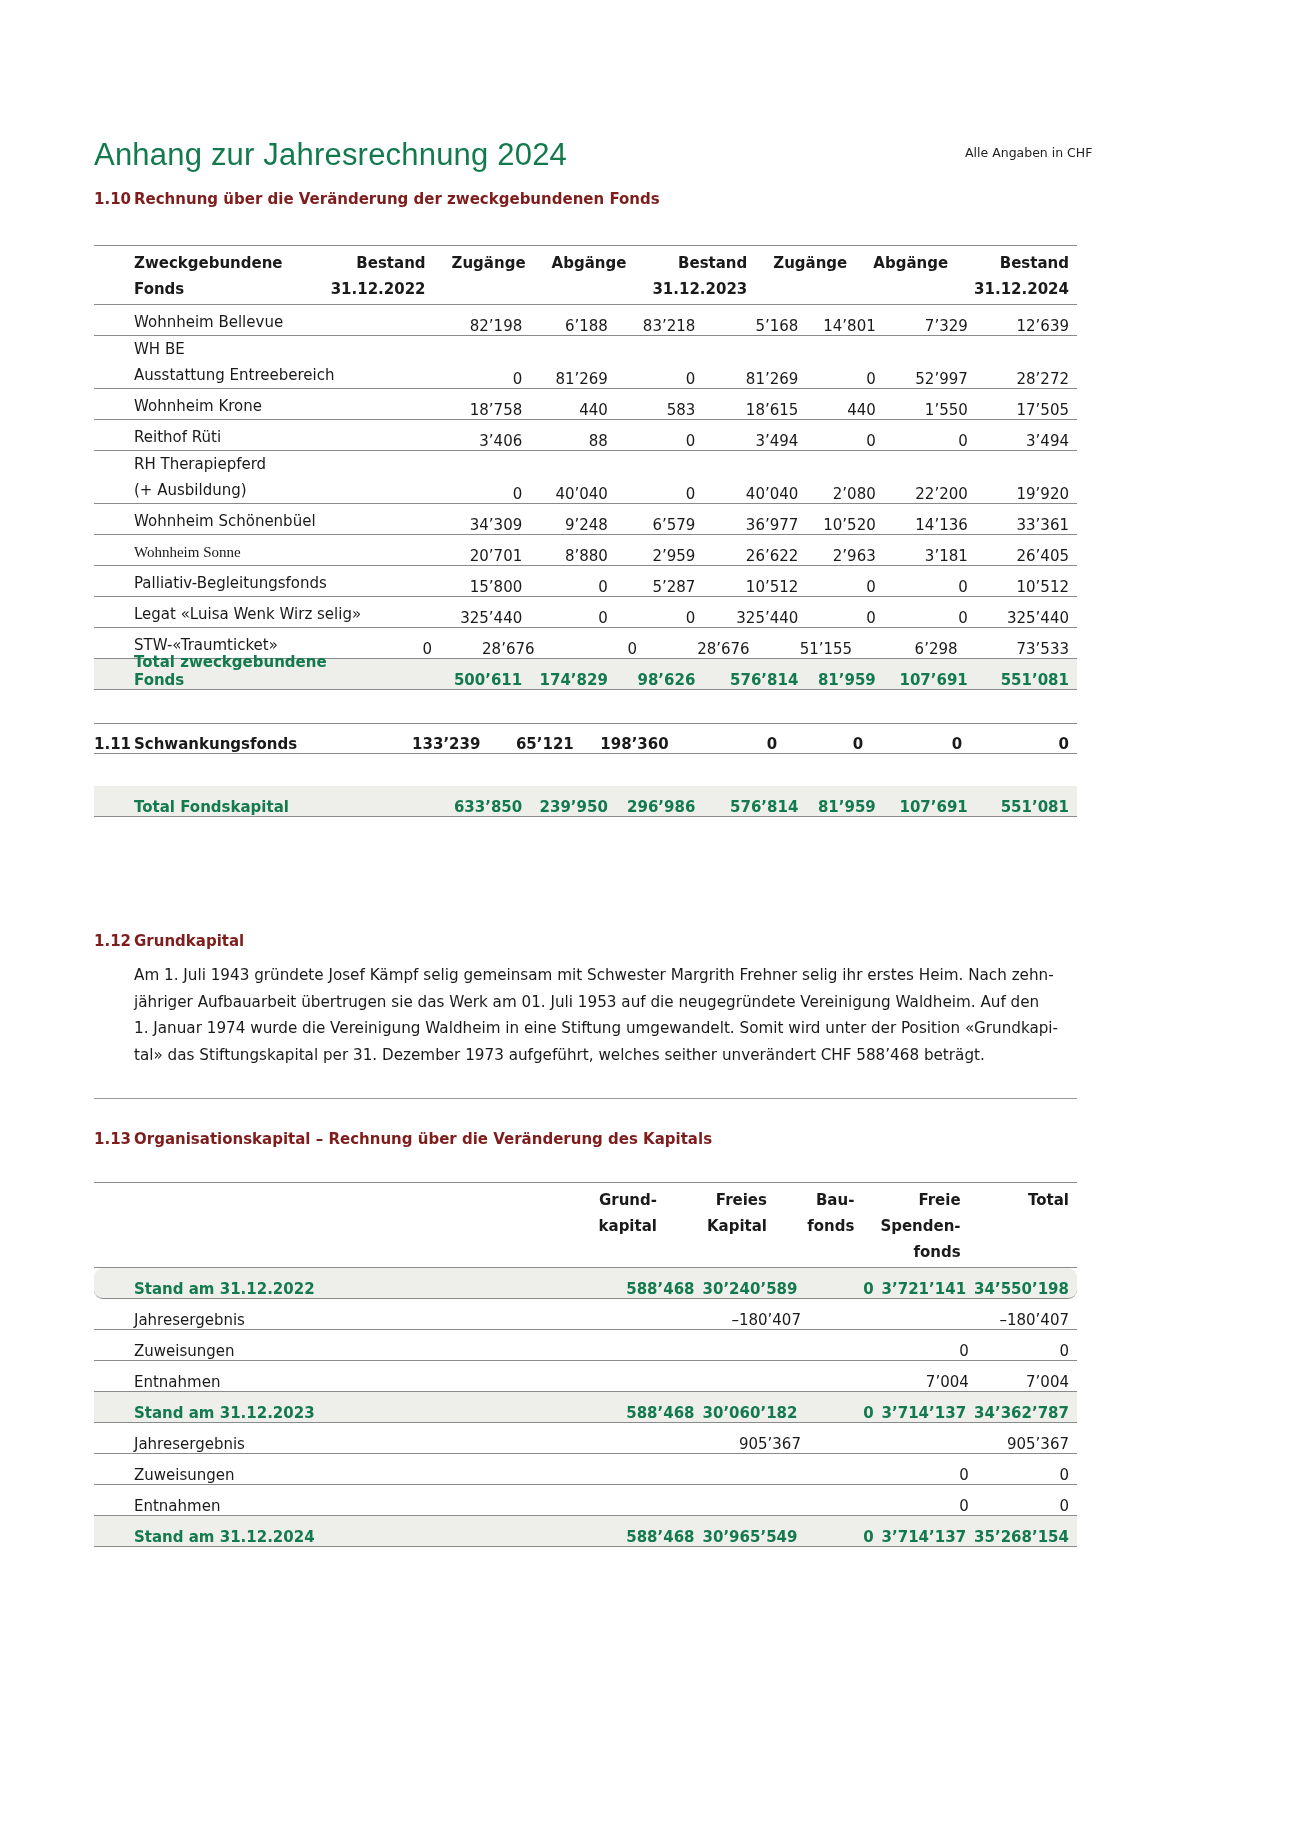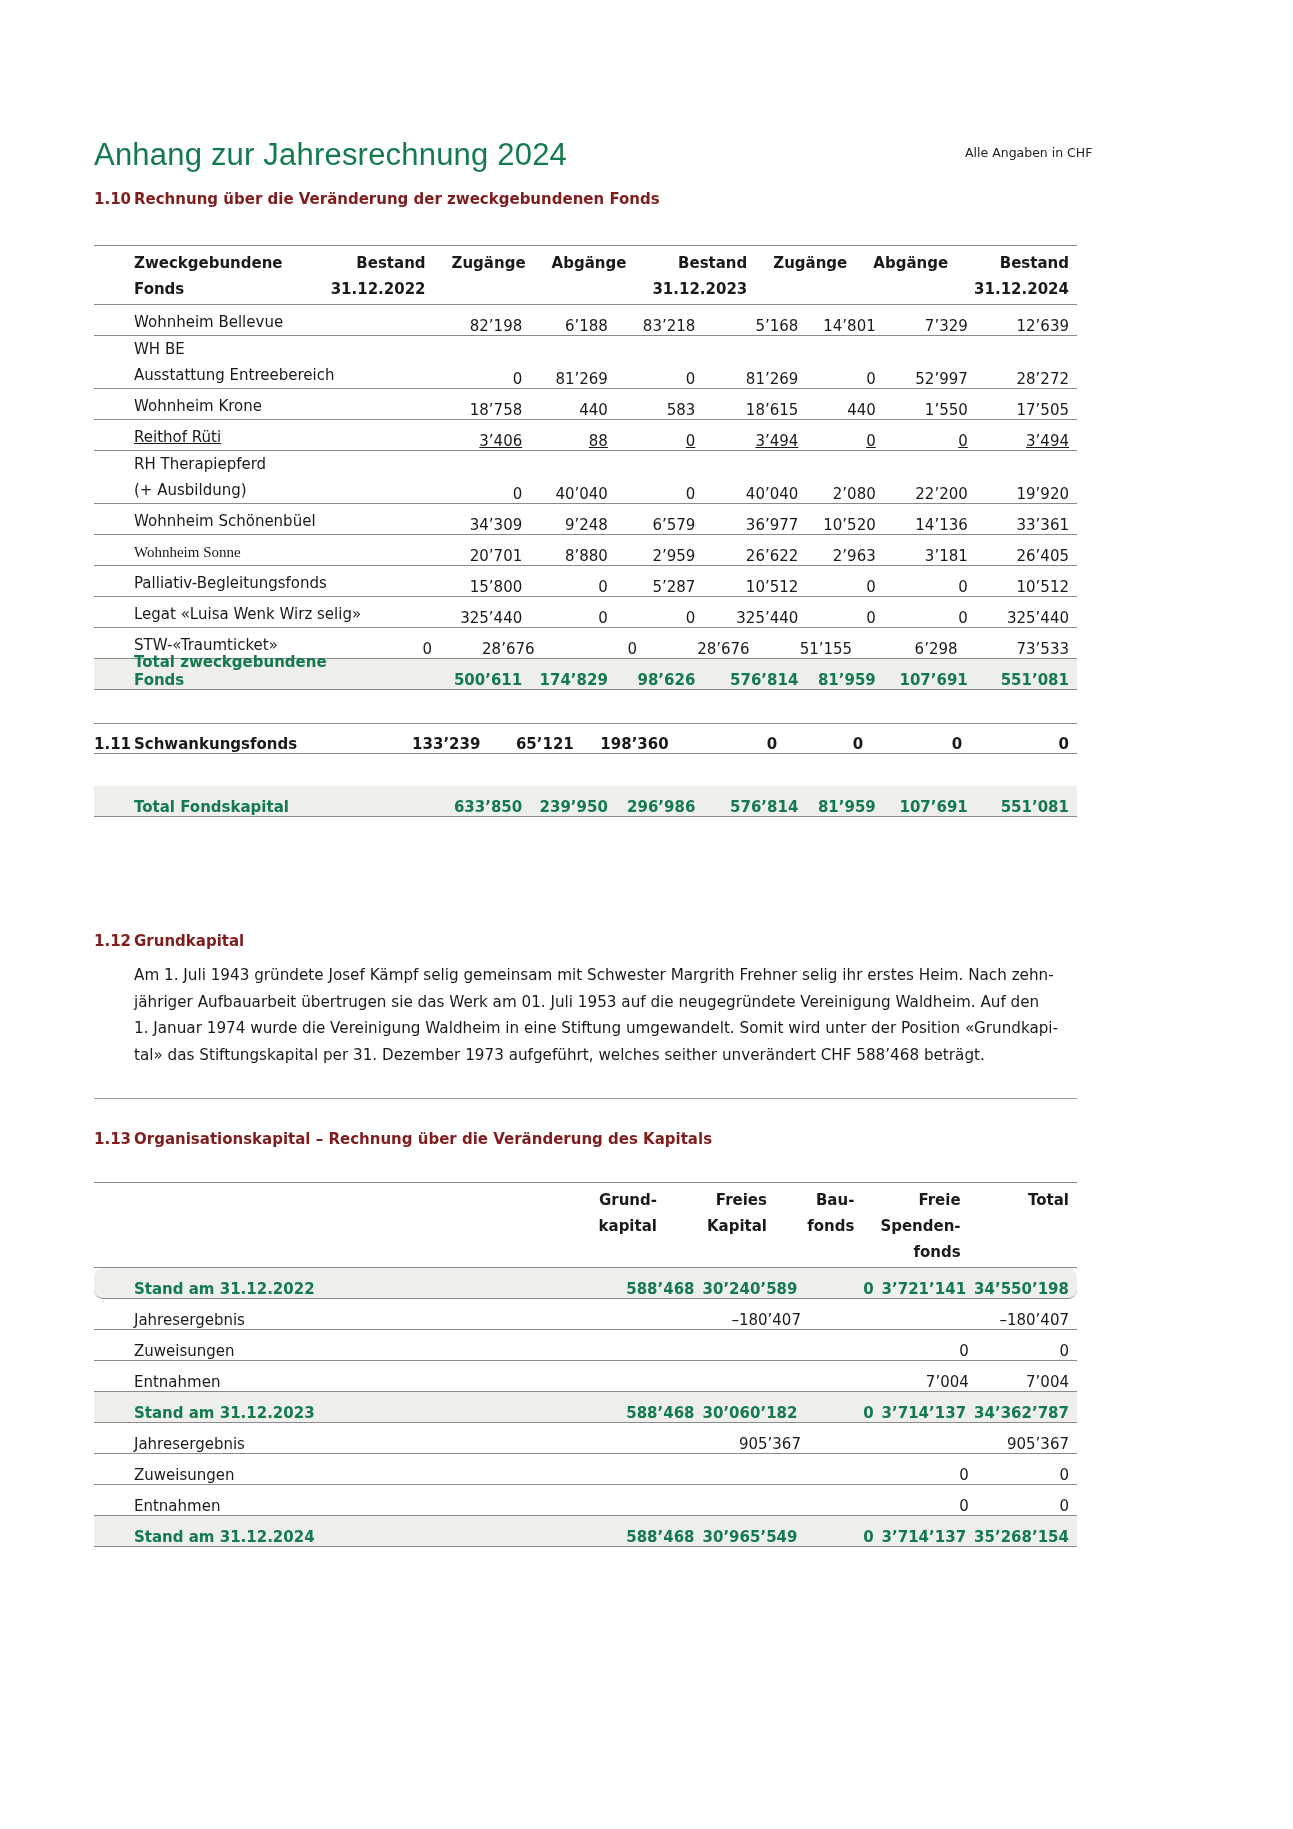--- a/index.html
+++ b/index.html
@@ -98,21 +98,21 @@
           <div>Wohnheim Krone</div>
         </div>
         <div class="cell num c1">18’758</div>
         <div class="cell num c2">440</div>
         <div class="cell num c3">583</div>
         <div class="cell num c4">18’615</div>
         <div class="cell num c5">440</div>
         <div class="cell num c6">1’550</div>
         <div class="cell num c7">17’505</div>
       </div>
-      <div class="row" style="height: 31px; text-decoration: underline;">
+      <div class="row" style="height: 31px;">
         <div class="cell label c0" style="line-height: 26px;">
           <div>Reithof Rüti</div>
         </div>
         <div class="cell num c1">3’406</div>
         <div class="cell num c2">88</div>
         <div class="cell num c3">0</div>
         <div class="cell num c4">3’494</div>
         <div class="cell num c5">0</div>
         <div class="cell num c6">0</div>
         <div class="cell num c7">3’494</div>

